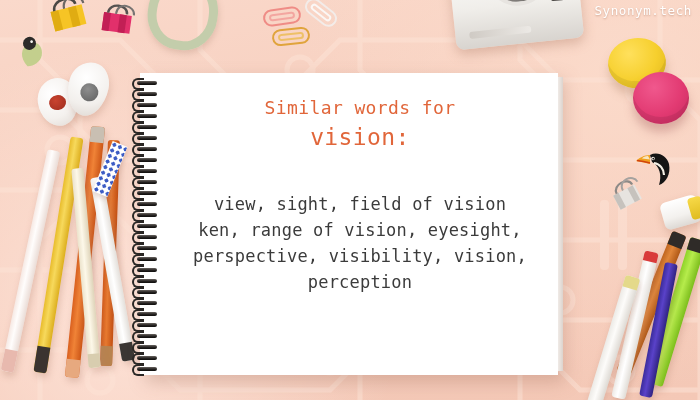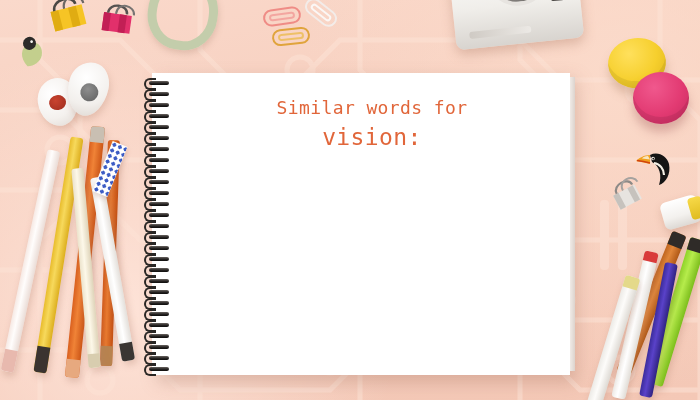--- a/index.html
+++ b/index.html
@@ -255,21 +255,21 @@
             transform: rotate(13deg); }
   .pen-r4 .cap { background: #d93b3b; height: 10px; }
   .pen-r5 { left: 606px; top: 274px; width: 15px; height: 134px;
             background: linear-gradient(90deg,#eceae6,#fdfcfa 42%,#ddd9d3);
             transform: rotate(17deg); }
   .pen-r5 .cap { background: #e4d98a; height: 12px; }
 
   
   .notebook {
     position: absolute;
-    left: 152px; top: 73px;
+    left: 140px; top: 73px;
     width: 418px; height: 302px;
     background: #ffffff;
     box-shadow: 6px 7px 16px rgba(160,110,95,0.34);
   }
   .notebook .page-edge {
     position: absolute;
     right: -5px; top: 4px; bottom: 4px;
     width: 5px;
     background: linear-gradient(90deg, #f0ebe7, #dcd3cd);
   }
@@ -599,17 +599,22 @@
         </div>
       <div class="ring" style="top:288px">
           <span class="hook"></span>
           <span class="bar"></span>
         </div>
     </div>
 
     <div class="content">
       <div class="title-line1">Similar words for</div>
       <div class="title-line2">vision:</div>
-    </div>
-  </div>
-
+      <div class="synonyms">view, sight, field of vision
+ken, range of vision, eyesight,
+perspective, visibility, vision,
+perception</div>
+    </div>
+  </div>
+
+  <div class="logo">Synonym.tech</div>
 
 </div>
 
 </body></html>

